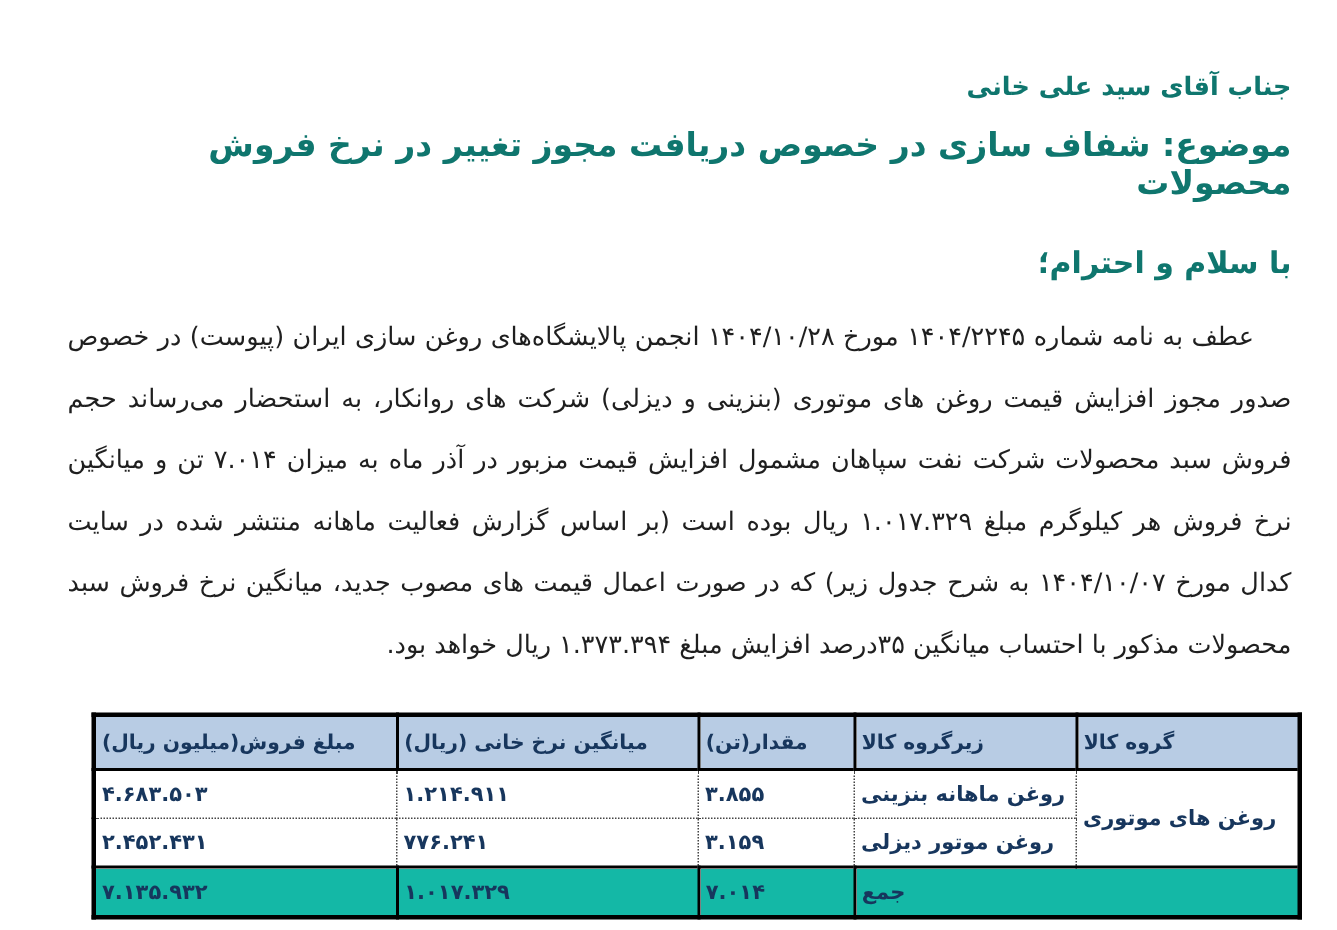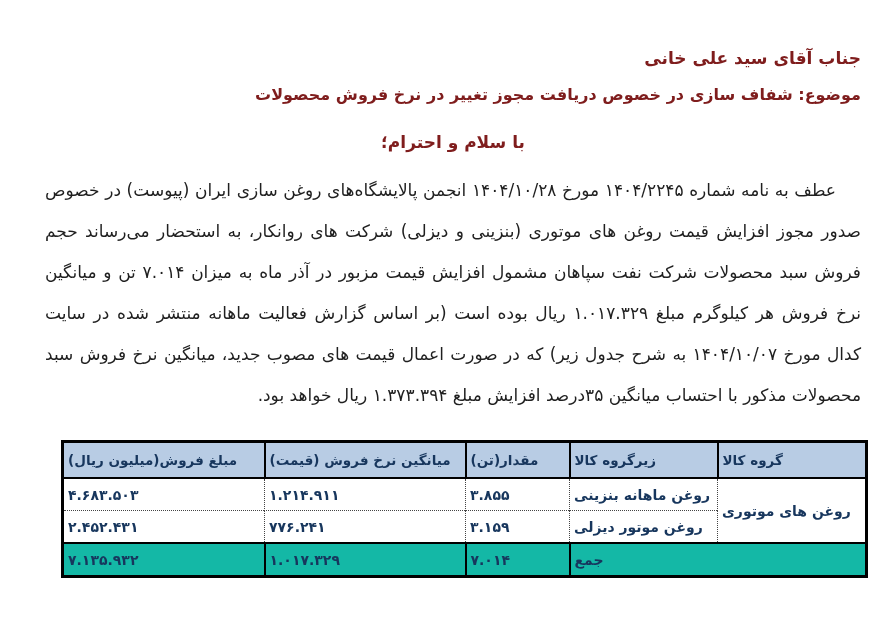--- a/index.html
+++ b/index.html
@@ -18,27 +18,27 @@
   }
   .page {
     box-sizing: border-box;
     width: 891px;
     height: 620px;
     padding: 48px 30px 0 45px;
   }
   .hdr-line {
     margin: 0;
     font-weight: bold;
-    color: #7f1d1d;
+    color: #0f766e;
     text-align: right;
   }
   .recipient-name  { font-size: 17px;   margin-bottom: 17px; }
   .recipient-title { font-size: 17px;   margin-bottom: 26px; }
-  .subject-line    { font-size: 16px; margin-bottom: 28px; }
-  .salutation      { font-size: 17px; margin-bottom: 18px; text-align: center; }
+  .subject-line    { font-size: 22px; margin-bottom: 28px; }
+  .salutation      { font-size: 20px; margin-bottom: 18px; }
   .body-text {
     margin: 0;
     font-size: 17px;
     line-height: 41px;
     text-align: justify;
     text-align-last: right;
     text-indent: 25px;
     color: #1f1f1f;
   }
   .tbl {
@@ -102,21 +102,21 @@
       <col class="c-subgroup">
       <col class="c-qty">
       <col class="c-avg">
       <col class="c-amount">
     </colgroup>
     <thead>
       <tr>
         <th>گروه کالا</th>
         <th>زیرگروه کالا</th>
         <th>مقدار(تن)</th>
-        <th>میانگین نرخ فروش (قیمت)</th>
+        <th>میانگین نرخ خانی (ریال)</th>
         <th>مبلغ فروش(میلیون ریال)</th>
       </tr>
     </thead>
     <tbody>
       <tr>
         <td class="dotted" rowspan="2">روغن های موتوری</td>
         <td class="dotted">روغن ماهانه بنزینی</td>
         <td class="dotted">۳.۸۵۵</td>
         <td class="dotted">۱.۲۱۴.۹۱۱</td>
         <td class="dotted">۴.۶۸۳.۵۰۳</td>

